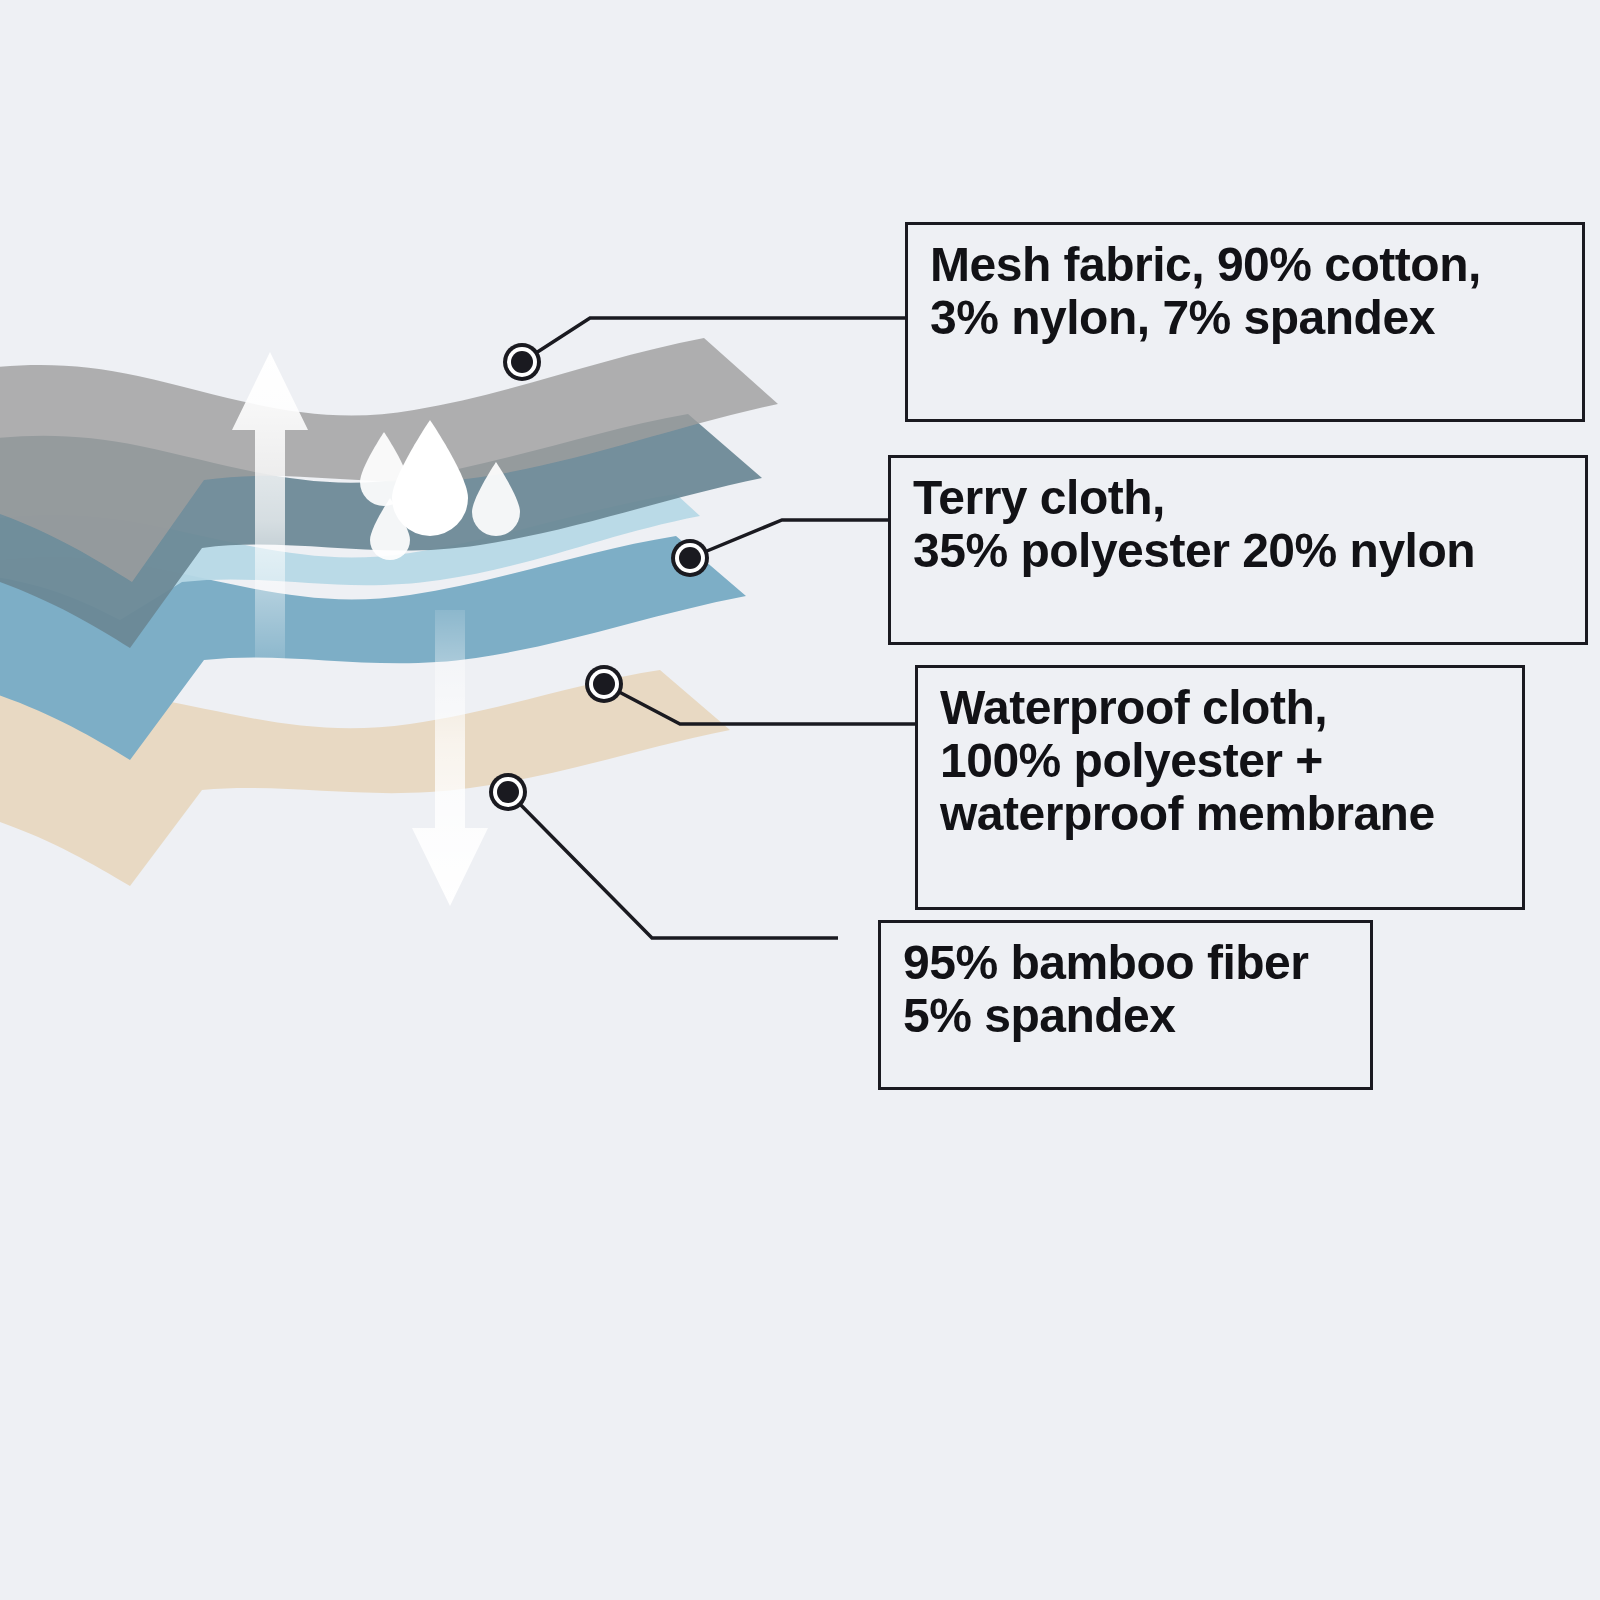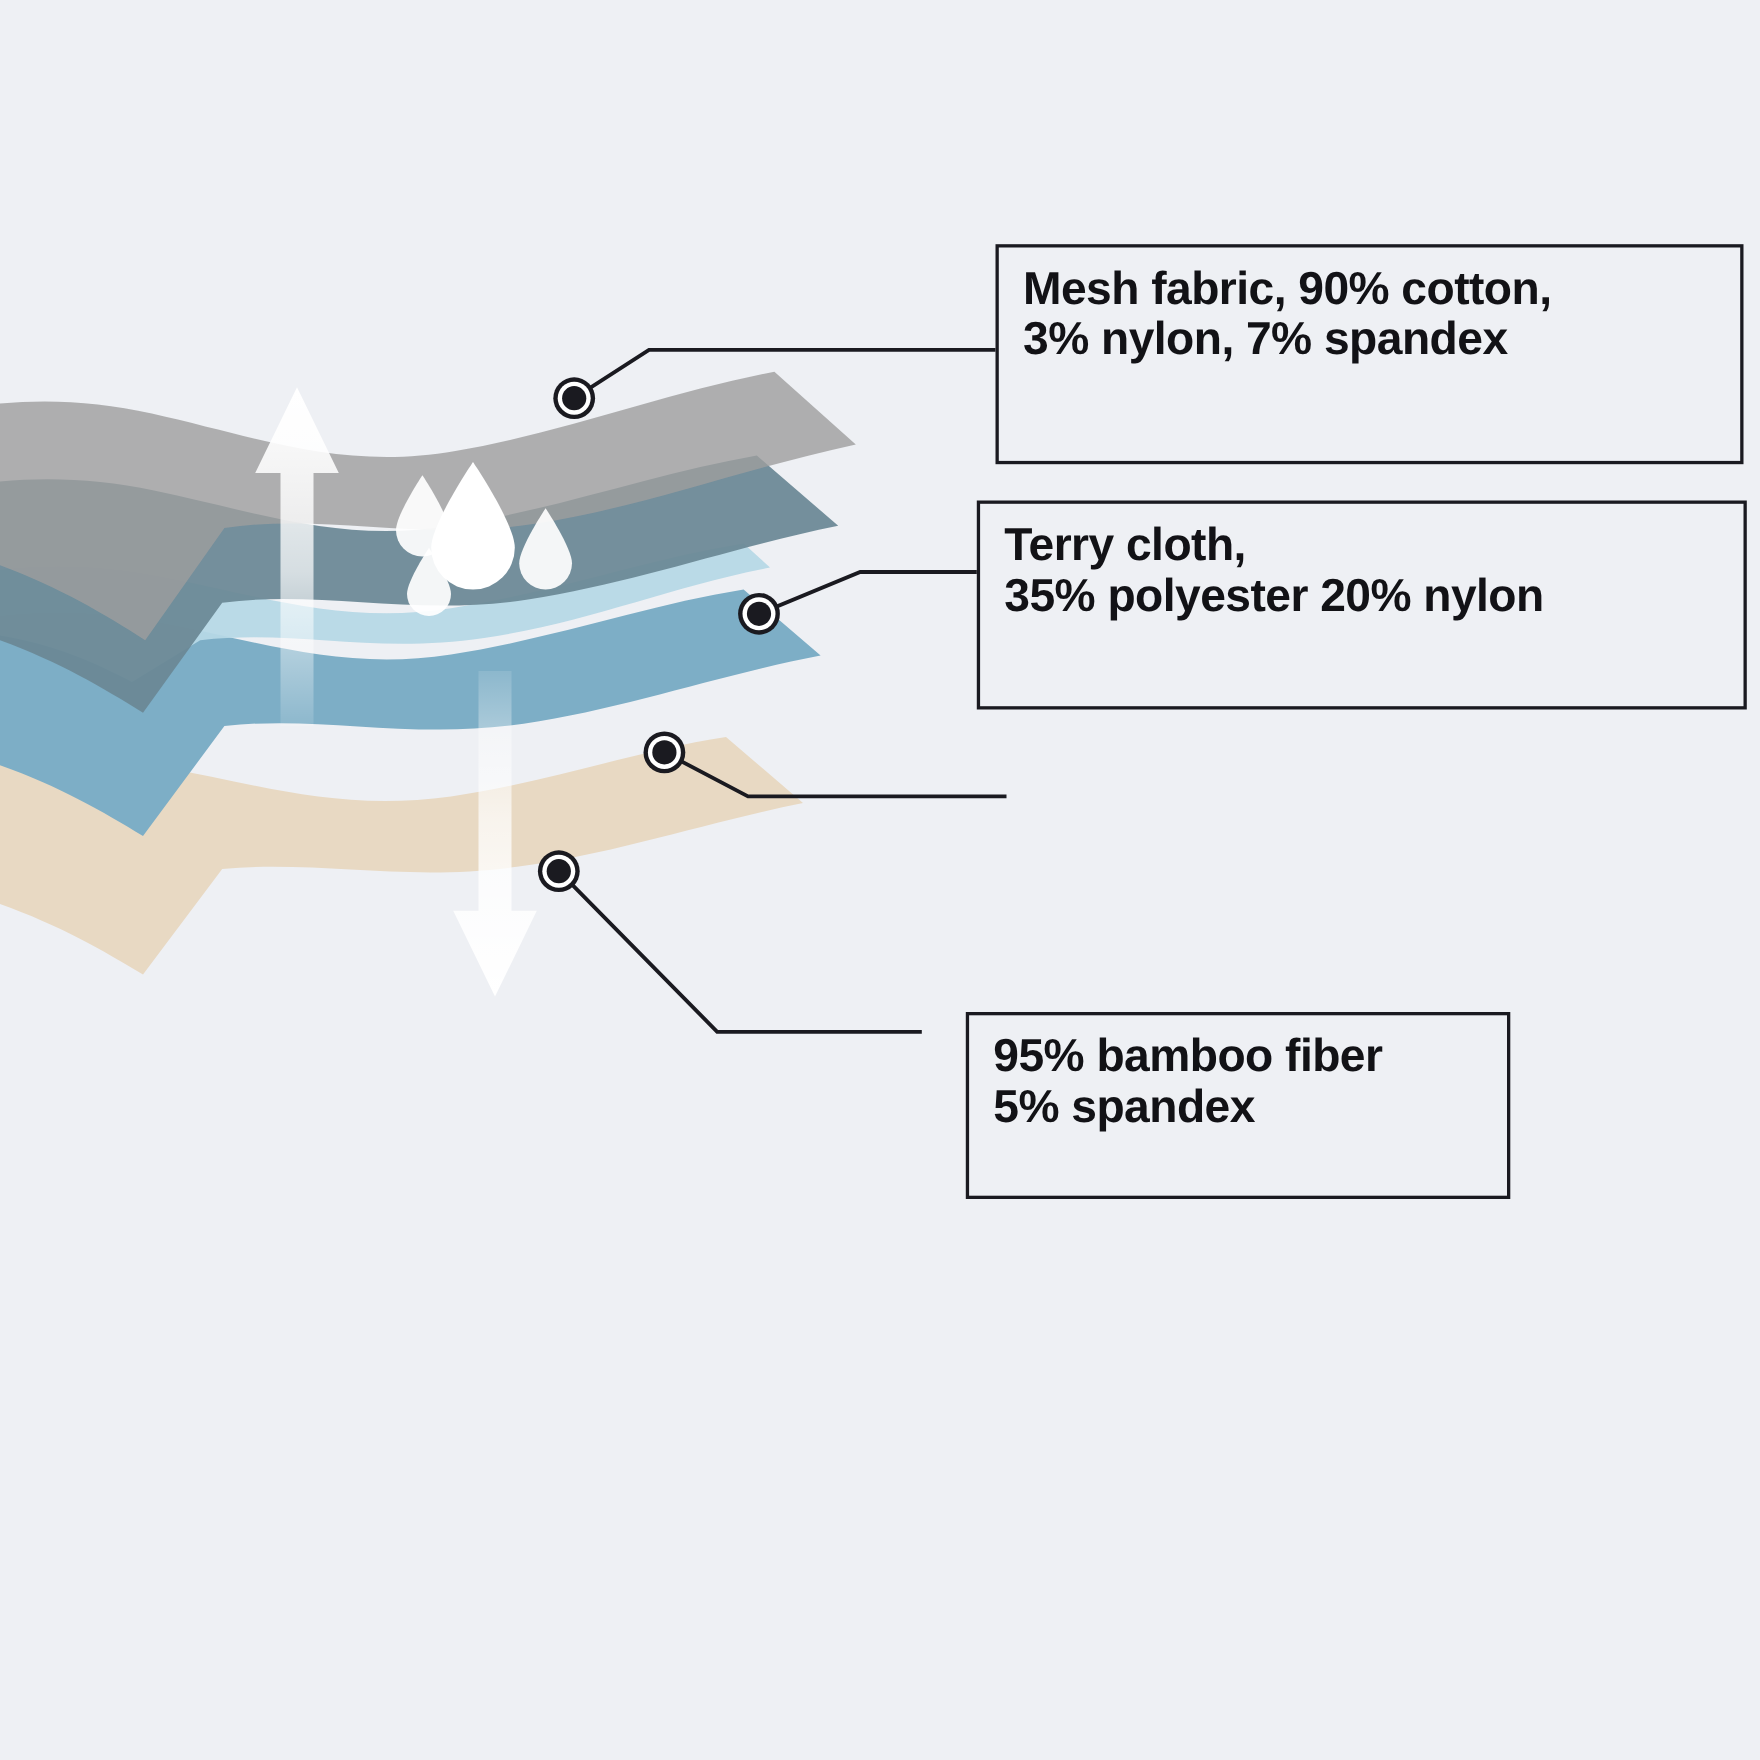--- a/index.html
+++ b/index.html
@@ -26,21 +26,21 @@
     background:rgba(238,240,244,0.0);
     box-sizing:border-box;
     display:flex;
     align-items:flex-start;
   }
   .callout p{
     margin:0;
     padding:14px 0 0 22px;
     font-family:"Liberation Sans", sans-serif;
     font-weight:bold;
-    font-size:42px;
+    font-size:48px;
     line-height:1.10;
     letter-spacing:-0.5px;
     color:#121216;
     white-space:pre-line;
   }
 
   #callout-1{left:905px;top:222px;width:680px;height:200px;}
   #callout-2{left:888px;top:455px;width:700px;height:190px;}
   #callout-3{left:915px;top:665px;width:610px;height:245px;}
   #callout-4{left:838px;top:920px;width:495px;height:170px;margin-left:40px;}
@@ -187,20 +187,25 @@
     <div class="callout" id="callout-1">
       <p>Mesh fabric, 90% cotton,
 3% nylon, 7% spandex</p>
     </div>
 
     <div class="callout" id="callout-2">
       <p>Terry cloth,
 35% polyester 20% nylon</p>
     </div>
 
+    <div class="callout" id="callout-3">
+      <p>Waterproof cloth,
+100% polyester +
+waterproof membrane</p>
+    </div>
 
     <div class="callout" id="callout-4">
       <p>95% bamboo fiber
 5% spandex</p>
     </div>
 
   </div>
 
 
 </div>

